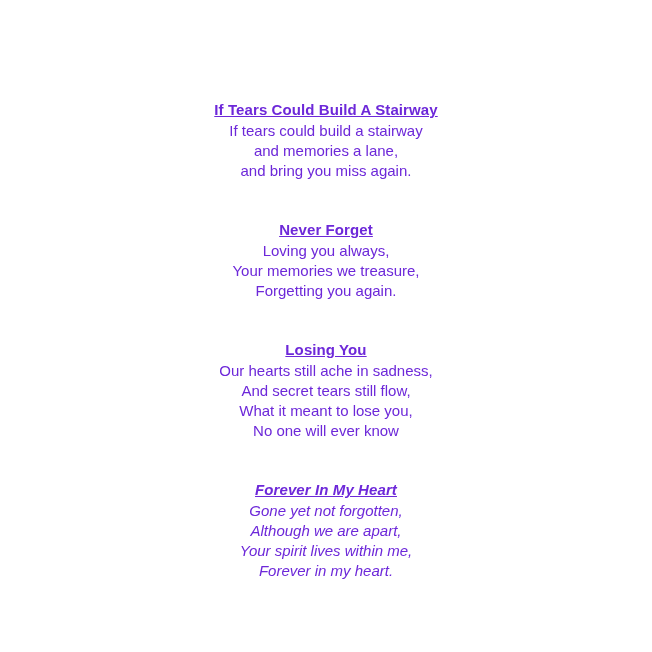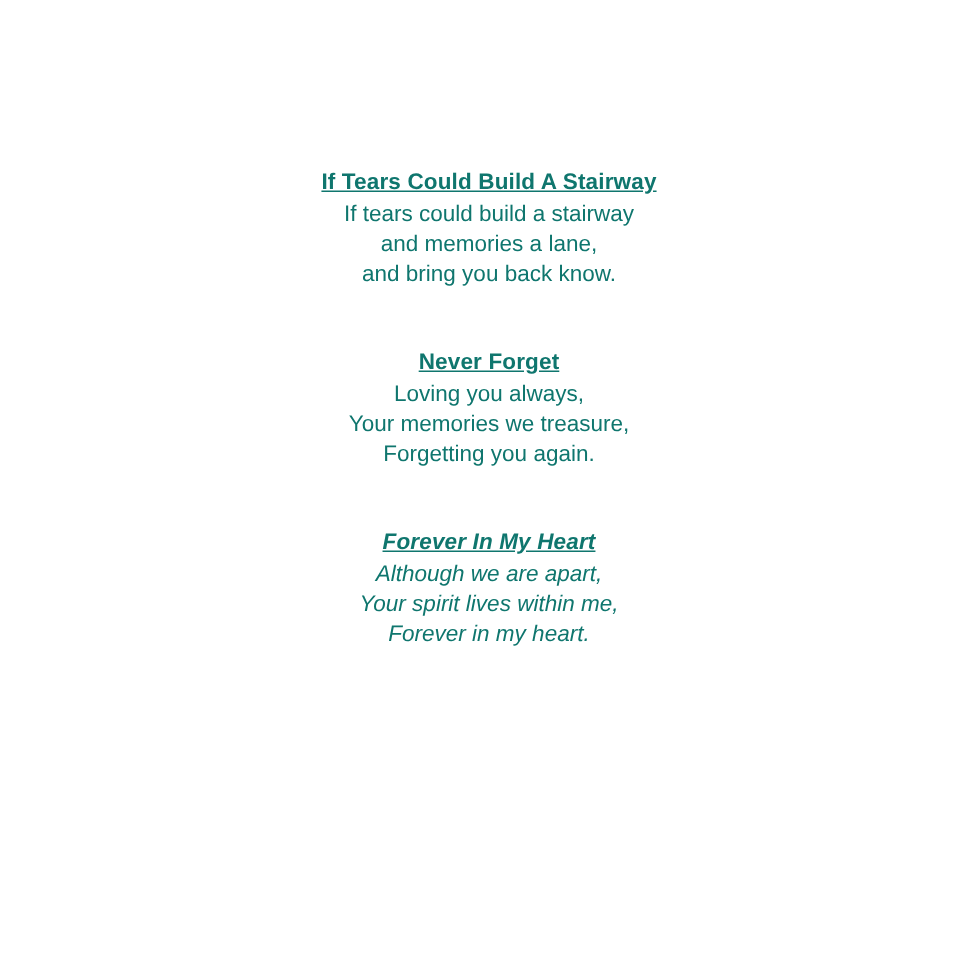--- a/index.html
+++ b/index.html
@@ -14,23 +14,23 @@
     font-family: "Liberation Sans", "DejaVu Sans", sans-serif;
   }
   .page {
     width: 652px;
     height: 652px;
     box-sizing: border-box;
     padding-top: 95px;
   }
   .poem-column {
     width: 360px;
-    margin: 16px auto;
+    margin: 4px auto;
     text-align: center;
-    color: #0f766e;
+    color: #6d28d9;
     font-size: 15px;
     line-height: 20px;
   }
   .stanza {
     margin: 0 0 38px 0;
   }
   .stanza:last-child {
     margin-bottom: 0;
     font-style: italic;
   }
@@ -47,32 +47,40 @@
 </head>
 <body>
 
 <div class="page">
   <div class="poem-column">
 
     <div class="stanza">
       <div class="stanza-title">If Tears Could Build A Stairway</div>
       <div class="stanza-line">If tears could build a stairway</div>
       <div class="stanza-line">and memories a lane,</div>
-      <div class="stanza-line">and bring you back know.</div>
+      <div class="stanza-line">and bring you miss again.</div>
     </div>
 
     <div class="stanza">
       <div class="stanza-title">Never Forget</div>
       <div class="stanza-line">Loving you always,</div>
       <div class="stanza-line">Your memories we treasure,</div>
       <div class="stanza-line">Forgetting you again.</div>
     </div>
 
+    <div class="stanza">
+      <div class="stanza-title">Losing You</div>
+      <div class="stanza-line">Our hearts still ache in sadness,</div>
+      <div class="stanza-line">And secret tears still flow,</div>
+      <div class="stanza-line">What it meant to lose you,</div>
+      <div class="stanza-line">No one will ever know</div>
+    </div>
 
     <div class="stanza">
       <div class="stanza-title">Forever In My Heart</div>
+      <div class="stanza-line">Gone yet not forgotten,</div>
       <div class="stanza-line">Although we are apart,</div>
       <div class="stanza-line">Your spirit lives within me,</div>
       <div class="stanza-line">Forever in my heart.</div>
     </div>
 
   </div>
 </div>
 
 </body></html>

